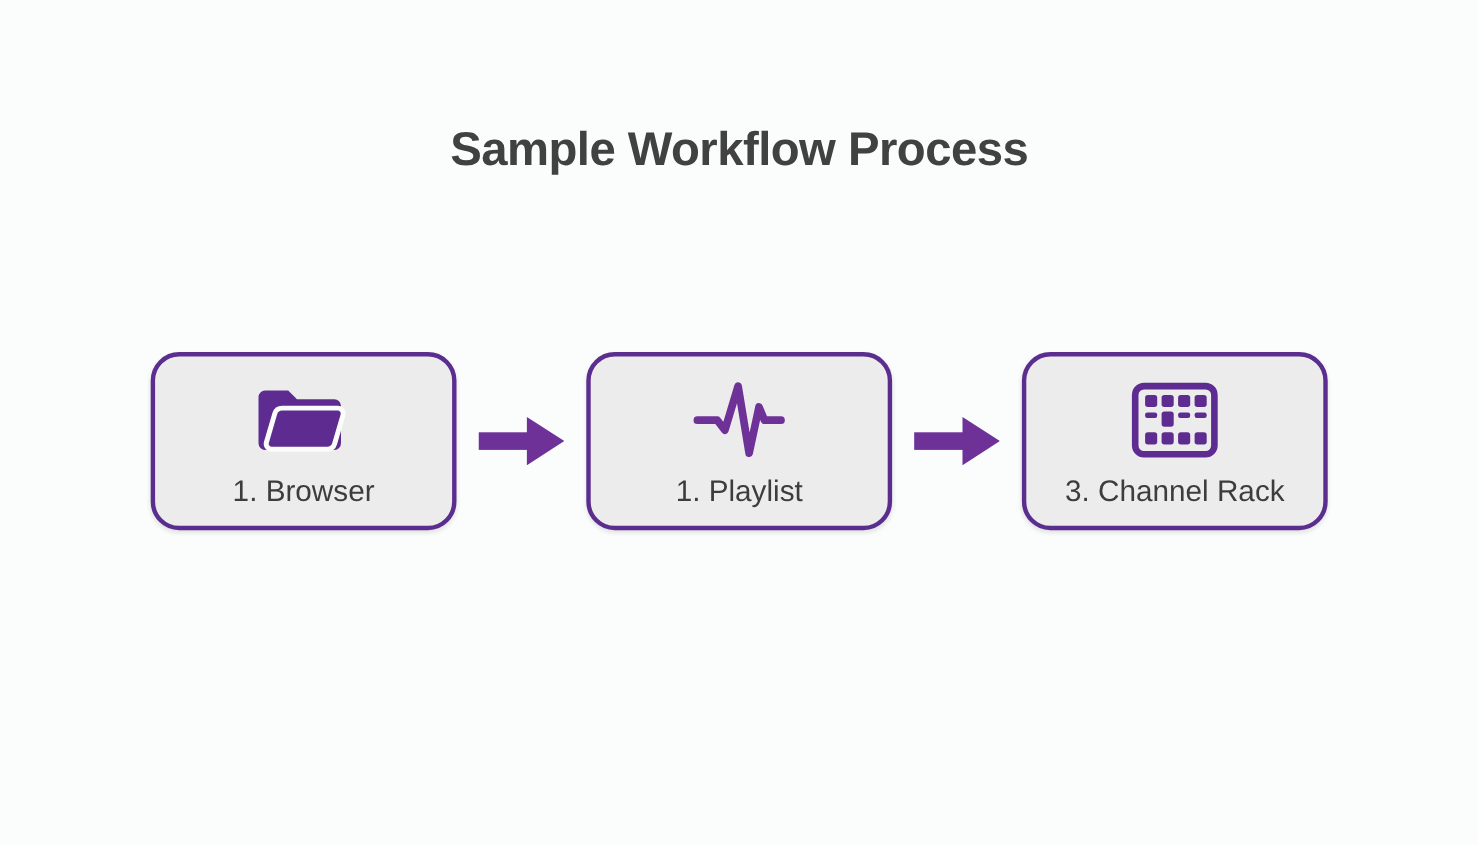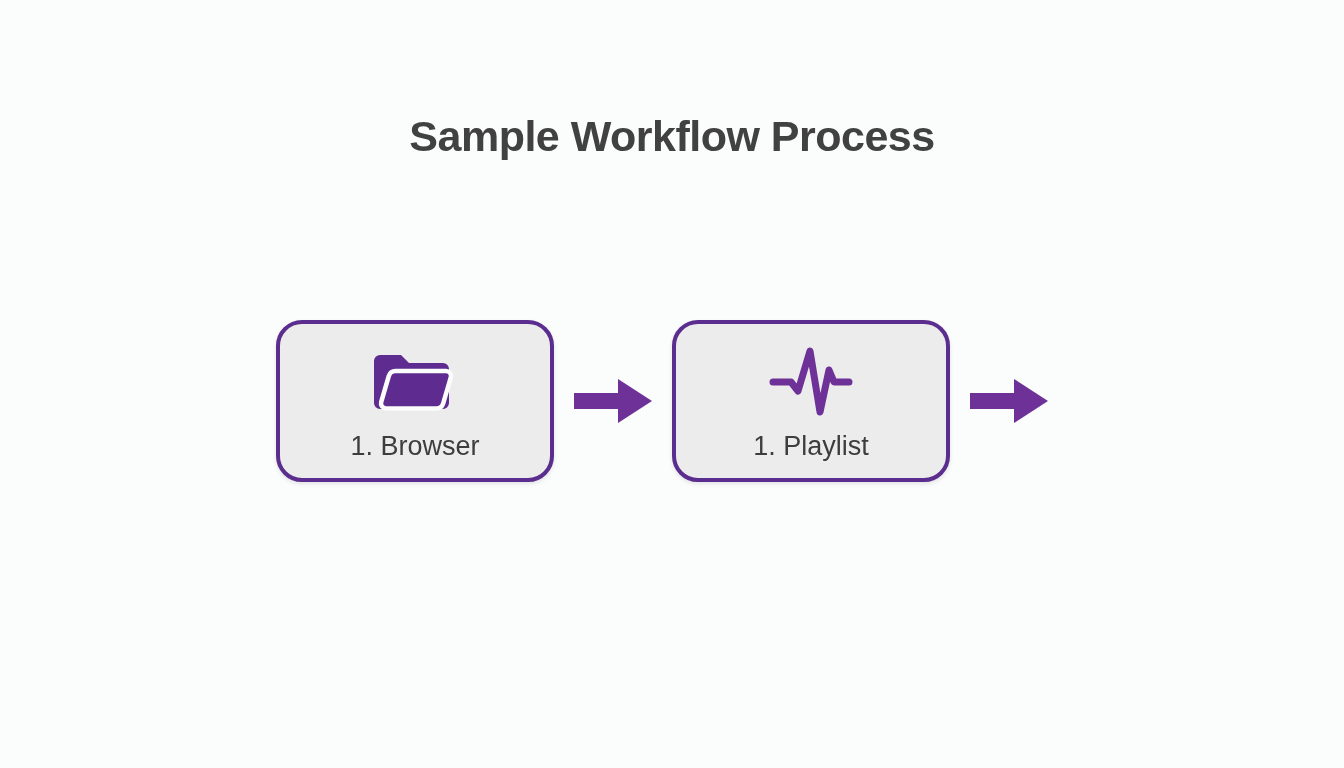--- a/index.html
+++ b/index.html
@@ -98,14 +98,37 @@
     <div class="step-label">1. Playlist</div>
   </div>
 
   <div class="connector">
     <svg width="78" height="48" viewBox="0 0 78 48" aria-hidden="true">
       <rect x="0" y="16" width="46" height="16" fill="#6d3198"></rect>
       <polygon points="44,2 78,24 44,46" fill="#6d3198"></polygon>
     </svg>
   </div>
 
+  <div class="step-box">
+    <div class="step-icon">
+      <svg width="80" height="70" viewBox="0 0 80 70" aria-hidden="true">
+        <rect x="4" y="4" width="72" height="62" rx="8" fill="none" stroke="#5e2c90" stroke-width="6"></rect>
+
+        <rect x="13" y="12" width="11" height="11" rx="2.5" fill="#5e2c90"></rect>
+        <rect x="28" y="12" width="11" height="11" rx="2.5" fill="#5e2c90"></rect>
+        <rect x="43" y="12" width="11" height="11" rx="2.5" fill="#5e2c90"></rect>
+        <rect x="58" y="12" width="11" height="11" rx="2.5" fill="#5e2c90"></rect>
+
+        <rect x="13" y="28" width="11" height="5" rx="2" fill="#5e2c90"></rect>
+        <rect x="28" y="27" width="11" height="14" rx="2.5" fill="#5e2c90"></rect>
+        <rect x="43" y="28" width="11" height="5" rx="2" fill="#5e2c90"></rect>
+        <rect x="58" y="28" width="11" height="5" rx="2" fill="#5e2c90"></rect>
+
+        <rect x="13" y="46" width="11" height="11" rx="2.5" fill="#5e2c90"></rect>
+        <rect x="28" y="46" width="11" height="11" rx="2.5" fill="#5e2c90"></rect>
+        <rect x="43" y="46" width="11" height="11" rx="2.5" fill="#5e2c90"></rect>
+        <rect x="58" y="46" width="11" height="11" rx="2.5" fill="#5e2c90"></rect>
+      </svg>
+    </div>
+    <div class="step-label">3. Channel Rack</div>
+  </div>
 
 </div>
 
 </body></html>

